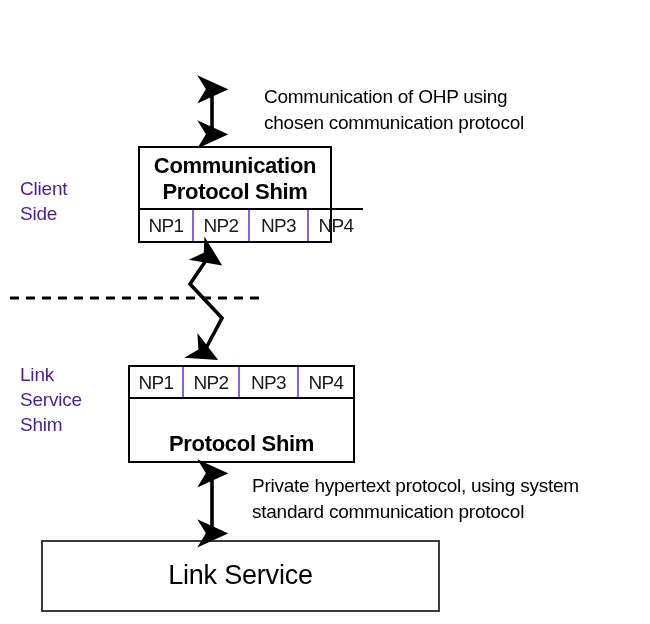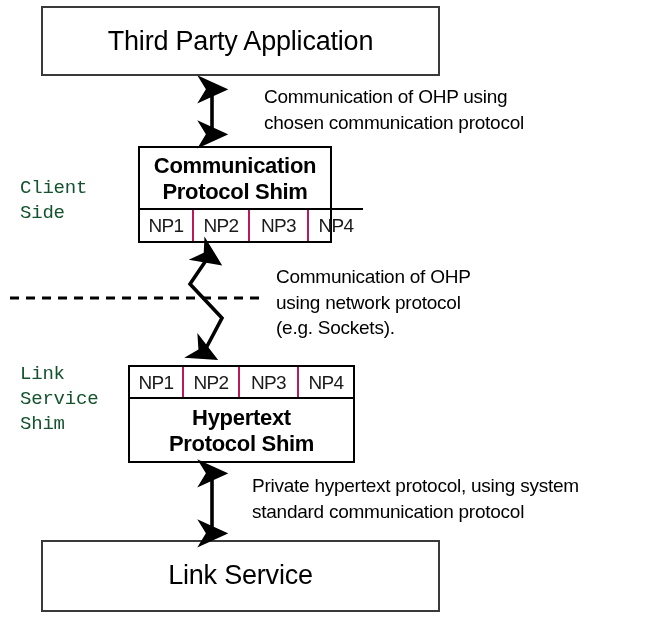--- a/index.html
+++ b/index.html
@@ -49,42 +49,41 @@
     text-align: center;
     font-size: 22px;
     font-weight: bold;
     line-height: 1.18;
     letter-spacing: -0.3px;
     color: #000000;
   }
   .np-cell {
     position: absolute;
     box-sizing: border-box;
-    border-left: 2px solid #be185d;
+    border-left: 2px solid #8b5cf6;
     display: flex;
     align-items: center;
     justify-content: center;
     font-size: 19px;
     line-height: 1;
     letter-spacing: -0.6px;
     color: #1a1a1a;
   }
   .np-cell.first { border-left: none; }
   .np-divider {
     position: absolute;
     height: 2px;
     background: #000000;
   }
   .side-label {
     position: absolute;
     font-size: 19px;
     line-height: 1.32;
     letter-spacing: -0.2px;
-    color: #14532d;
-    font-family: Liberation Mono, monospace;
+    color: #4c1d95;
   }
   .note {
     position: absolute;
     font-size: 19px;
     line-height: 1.35;
     letter-spacing: -0.25px;
     color: #000000;
     white-space: pre-line;
   }
   svg.overlay {
@@ -93,23 +92,20 @@
     width: 650px;
     height: 624px;
     pointer-events: none;
   }
 </style>
 </head>
 <body>
 
 <div id="stage">
 
-  <div class="box" style="left:41px; top:6px; width:399px; height:70px;">
-    <div class="big-label" style="top:18px;">Third Party Application</div>
-  </div>
 
   <div class="note" style="left:264px; top:84px; width:340px;">Communication of OHP using
 chosen communication protocol</div>
 
   <div class="side-label" style="left:20px; top:176px; width:110px; white-space:pre-line;">Client
 Side</div>
 
   <div class="inner-box" style="left:138px; top:146px; width:194px; height:97px;">
     <div class="shim-title" style="top:5px;">Communication</div>
     <div class="shim-title" style="top:31px;">Protocol Shim</div>
@@ -123,23 +119,20 @@
       <span>NP2</span>
     </div>
     <div class="np-cell" style="left:108px; top:62px; width:59px; height:31px;">
       <span>NP3</span>
     </div>
     <div class="np-cell" style="left:167px; top:62px; width:56px; height:31px;">
       <span>NP4</span>
     </div>
   </div>
 
-  <div class="note" style="left:276px; top:264px; width:300px;">Communication of OHP
-using network protocol
-(e.g. Sockets).</div>
 
   <div class="side-label" style="left:20px; top:362px; width:110px; white-space:pre-line;">Link
 Service
 Shim</div>
 
   <div class="inner-box" style="left:128px; top:365px; width:227px; height:98px;">
     <div class="np-cell first" style="left:0px; top:0px; width:52px; height:30px;">
       <span>NP1</span>
     </div>
     <div class="np-cell" style="left:52px; top:0px; width:56px; height:30px;">
@@ -147,21 +140,20 @@
     </div>
     <div class="np-cell" style="left:108px; top:0px; width:59px; height:30px;">
       <span>NP3</span>
     </div>
     <div class="np-cell" style="left:167px; top:0px; width:56px; height:30px;">
       <span>NP4</span>
     </div>
 
     <div class="np-divider" style="left:0; top:30px; width:223px;"></div>
 
-    <div class="shim-title" style="top:38px;">Hypertext</div>
     <div class="shim-title" style="top:64px;">Protocol Shim</div>
   </div>
 
   <div class="note" style="left:252px; top:473px; width:400px;">Private hypertext protocol, using system
 standard communication protocol</div>
 
   <div class="box" style="left:41px; top:540px; width:399px; height:72px;">
     <div class="big-label" style="top:18px;">Link Service</div>
   </div>
 

